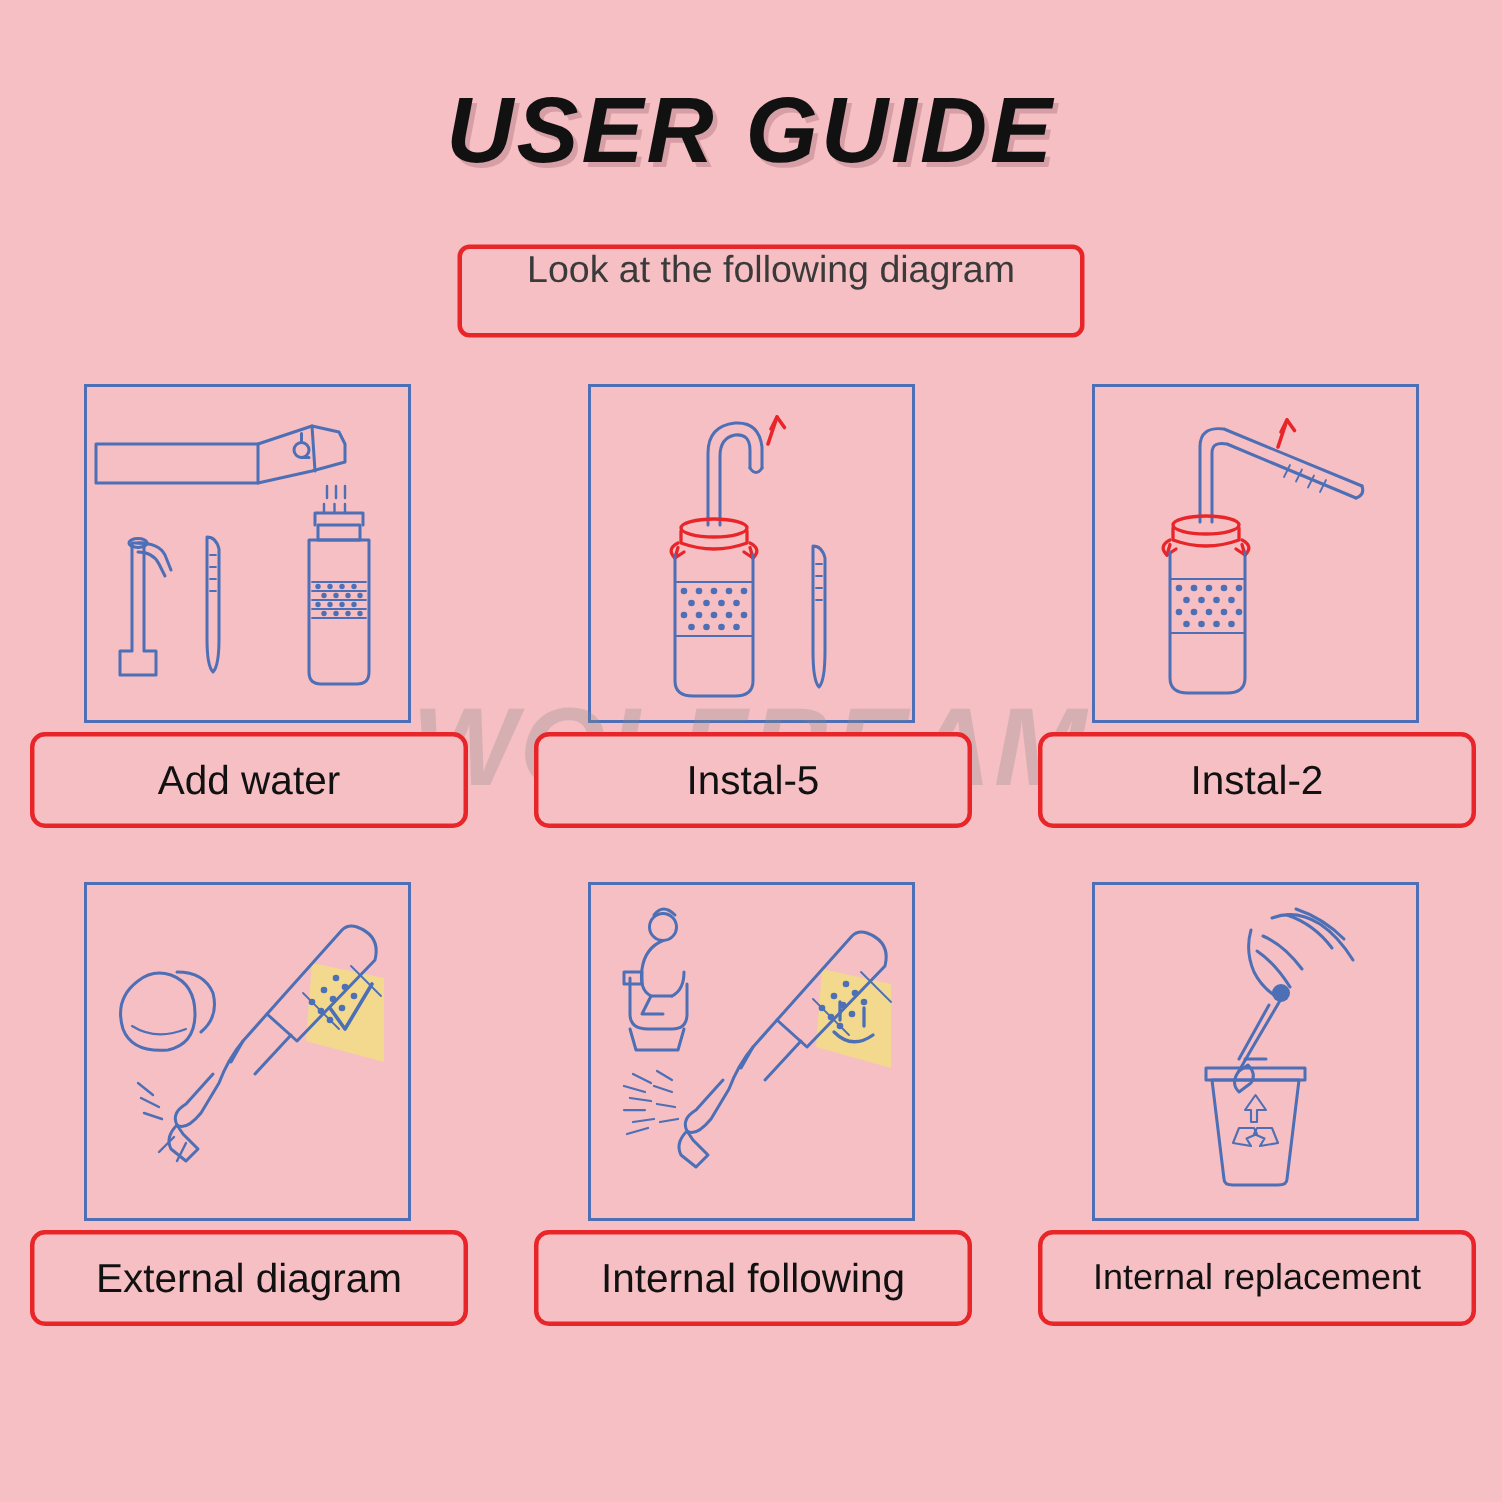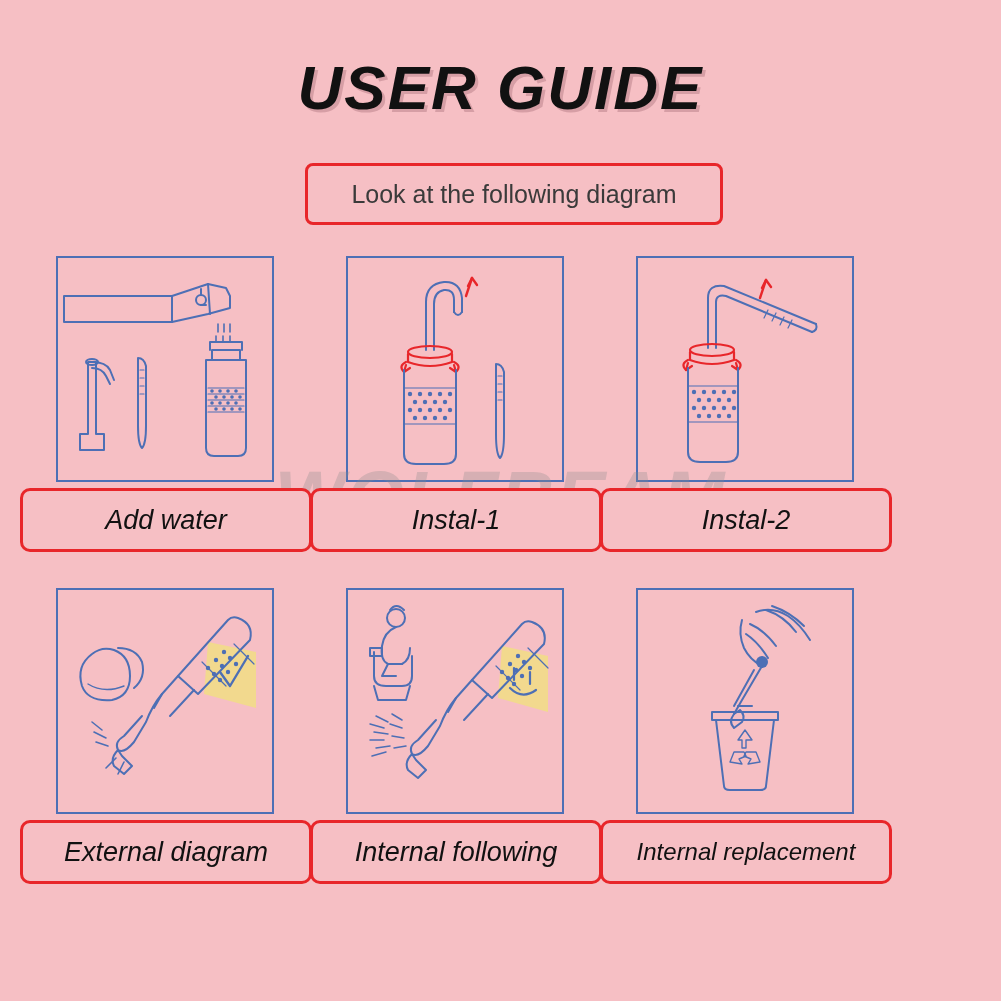--- a/index.html
+++ b/index.html
@@ -40,21 +40,20 @@
   .subtitle-box {
     position: absolute;
     top: 163px;
     left: 305px;
     width: 412px;
     height: 56px;
     border: 3px solid #e8262a;
     border-radius: 8px;
     background: #f6bfc4;
     display: flex;
-    align-items: center;
     justify-content: center;
   }
   .subtitle-text {
     font-size: 25px;
     color: #3a3a3a;
   }
 
   
   .watermark {
     position: absolute;
@@ -72,22 +71,22 @@
 
   
   .grid {
     position: absolute;
     top: 256px;
     left: 20px;
     width: 962px;
   }
   .row {
     display: flex;
+    justify-content: space-between;
     width: 962px;
-    font-style: italic;
   }
   .row.row2 { margin-top: 36px; }
   .cell {
     width: 290px;
     position: relative;
   }
   .panel {
     width: 214px;
     height: 222px;
     margin: 0 auto;
@@ -224,21 +223,21 @@
                 <circle cx="87" cy="160" r="2.2"></circle>
                 <circle cx="97" cy="160" r="2.2"></circle>
             </g>
             <path d="M56 130 H108 M56 166 H108" stroke-width="1.2"></path>
 
             <path d="M148 106 Q154 106 156 114 L156 176 Q156 196 152 200 Q148 196 148 176 Z"></path>
             <path d="M150 118 L154 118 M150 126 L154 126 M150 134 L154 134 M150 142 L154 142" stroke-width="1.2"></path>
           </svg>
         </div>
         <div class="caption">
-          <span>Instal-1</span>
+          <span>Instal-5</span>
         </div>
       </div>
 
       <div class="cell">
         <div class="panel">
           <svg width="214" height="222" viewBox="0 0 214 222" fill="none" stroke="#4d6fb5" stroke-width="2" stroke-linecap="round" stroke-linejoin="round">
 
             <path d="M70 90 L70 40 Q70 26 86 28 L178 66"></path>
             <path d="M78 90 L78 44 Q78 36 88 38 L174 74"></path>
             <path d="M174 74 Q180 72 178 66"></path>

